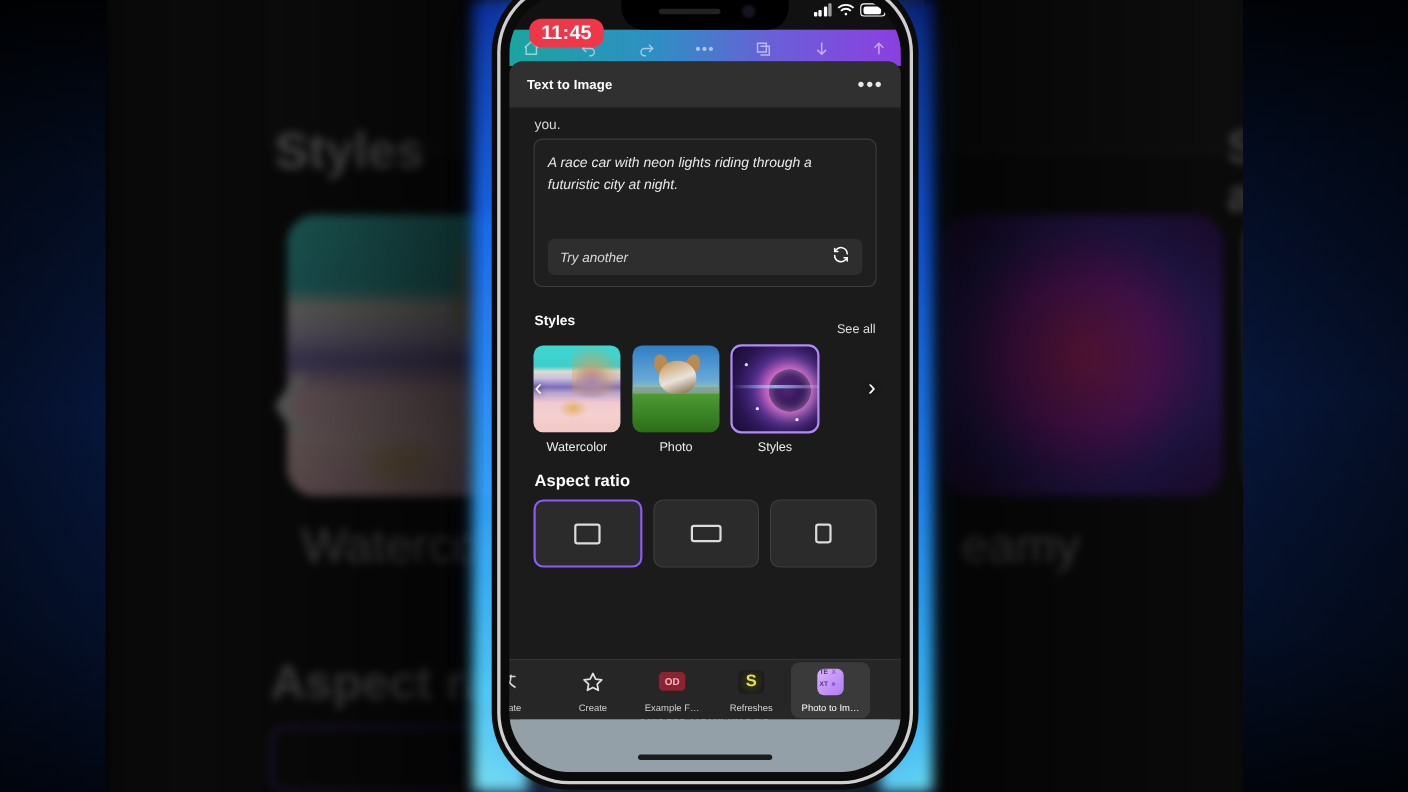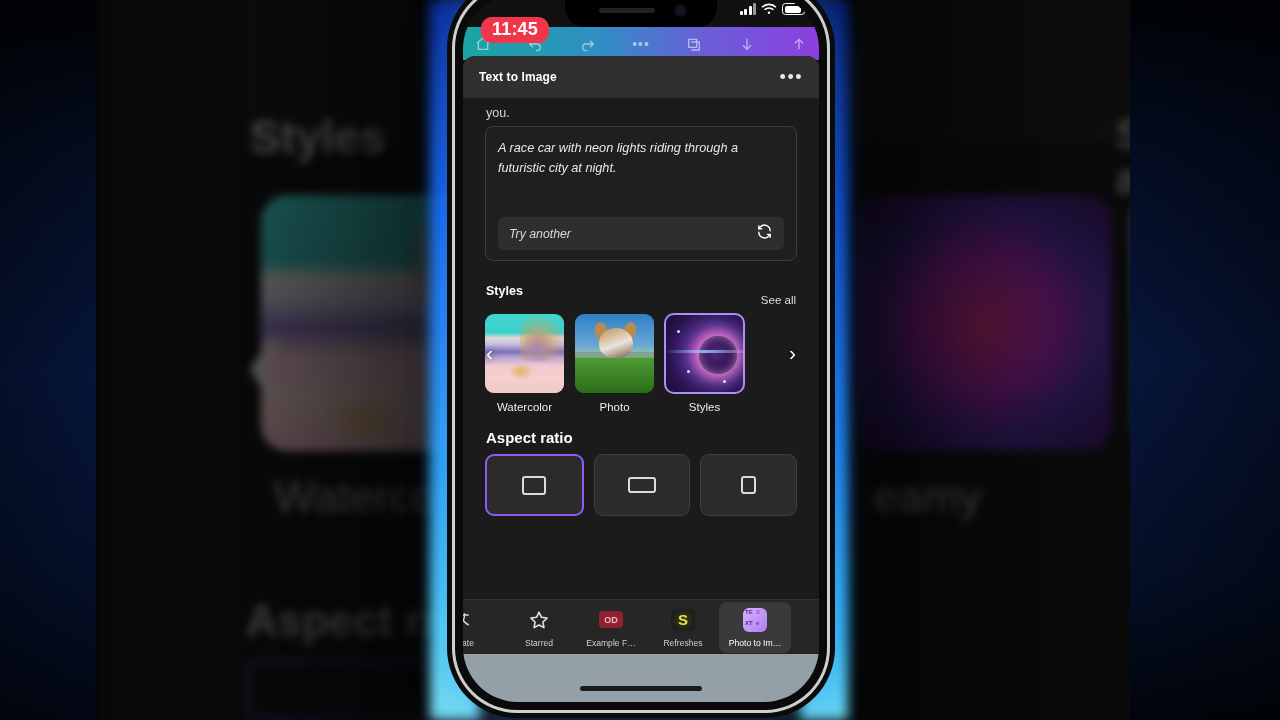--- a/index.html
+++ b/index.html
@@ -442,21 +442,21 @@
               </svg>
           </span>
           <span class="tab-lbl">late</span>
         </div>
         <div class="tab">
           <span class="tab-ico">
             <svg width="22" height="22" viewBox="0 0 24 24" fill="none" stroke="#e2e2e2" stroke-width="1.7" stroke-linejoin="round">
                 <path d="M12 3.5l2.7 5.6 6.1.8-4.5 4.3 1.1 6.1L12 17.4 6.6 20.3l1.1-6.1L3.2 9.9l6.1-.8z"></path>
               </svg>
           </span>
-          <span class="tab-lbl">Starred</span>
+          <span class="tab-lbl">Create</span>
         </div>
         <div class="tab">
           <span class="tab-ico">
               <span class="ico-od">OD</span>
             </span>
           <span class="tab-lbl">Example F…</span>
         </div>
         <div class="tab">
           <span class="tab-ico">
               <span class="ico-s">S</span>

